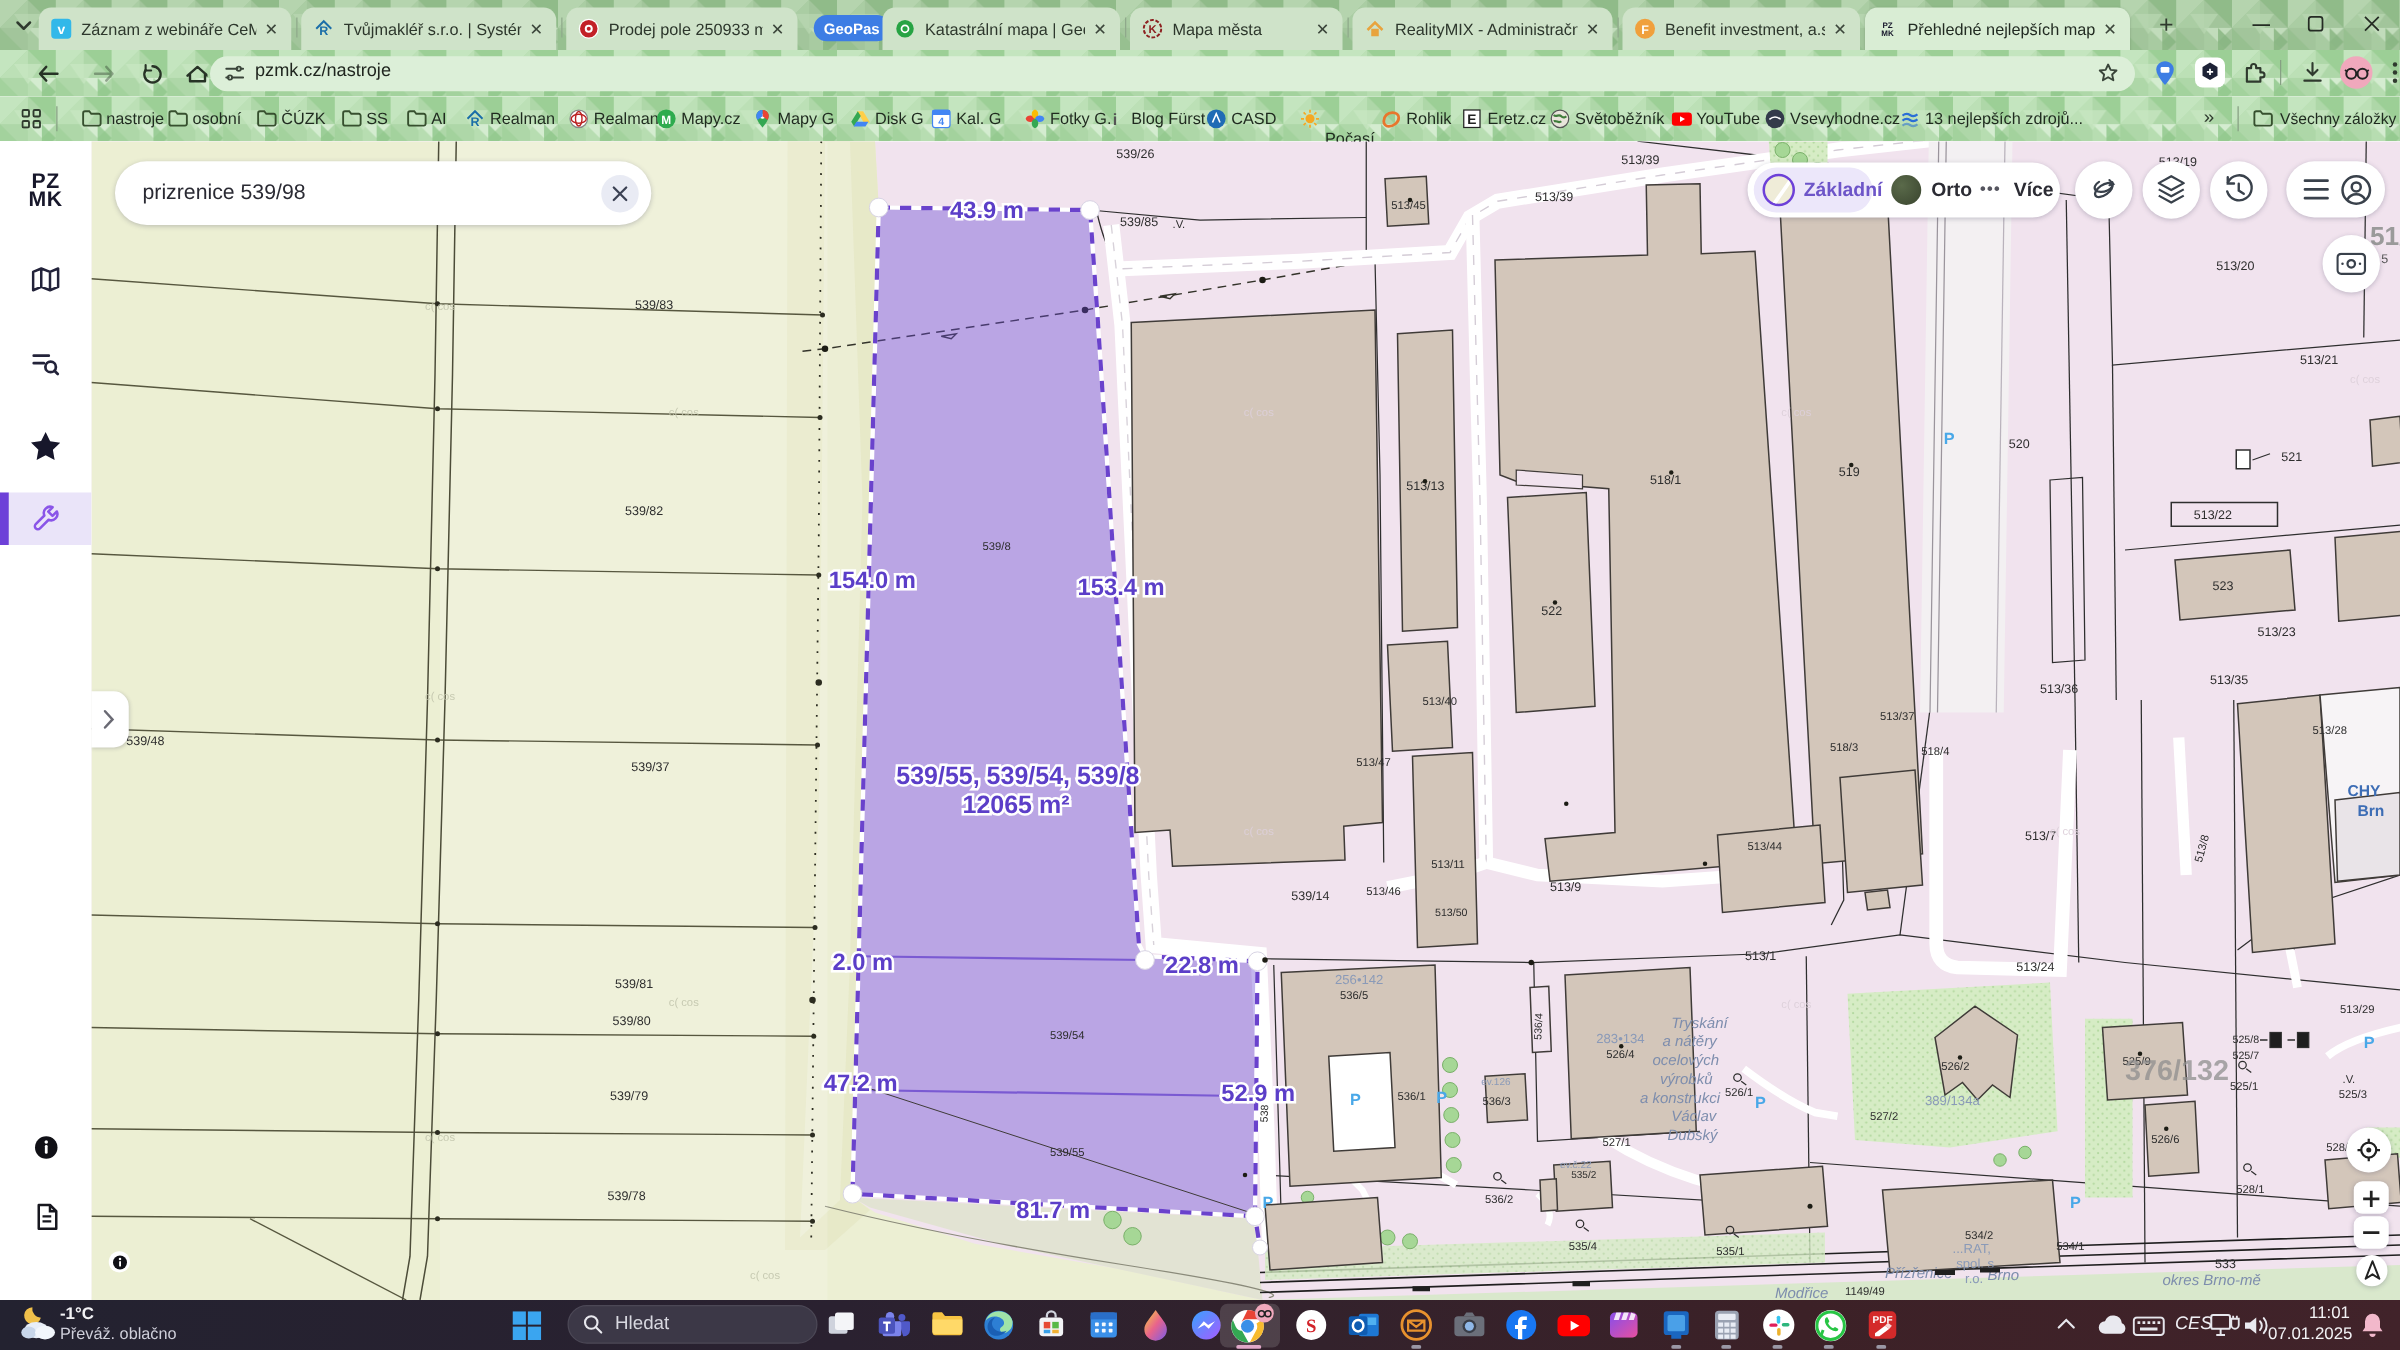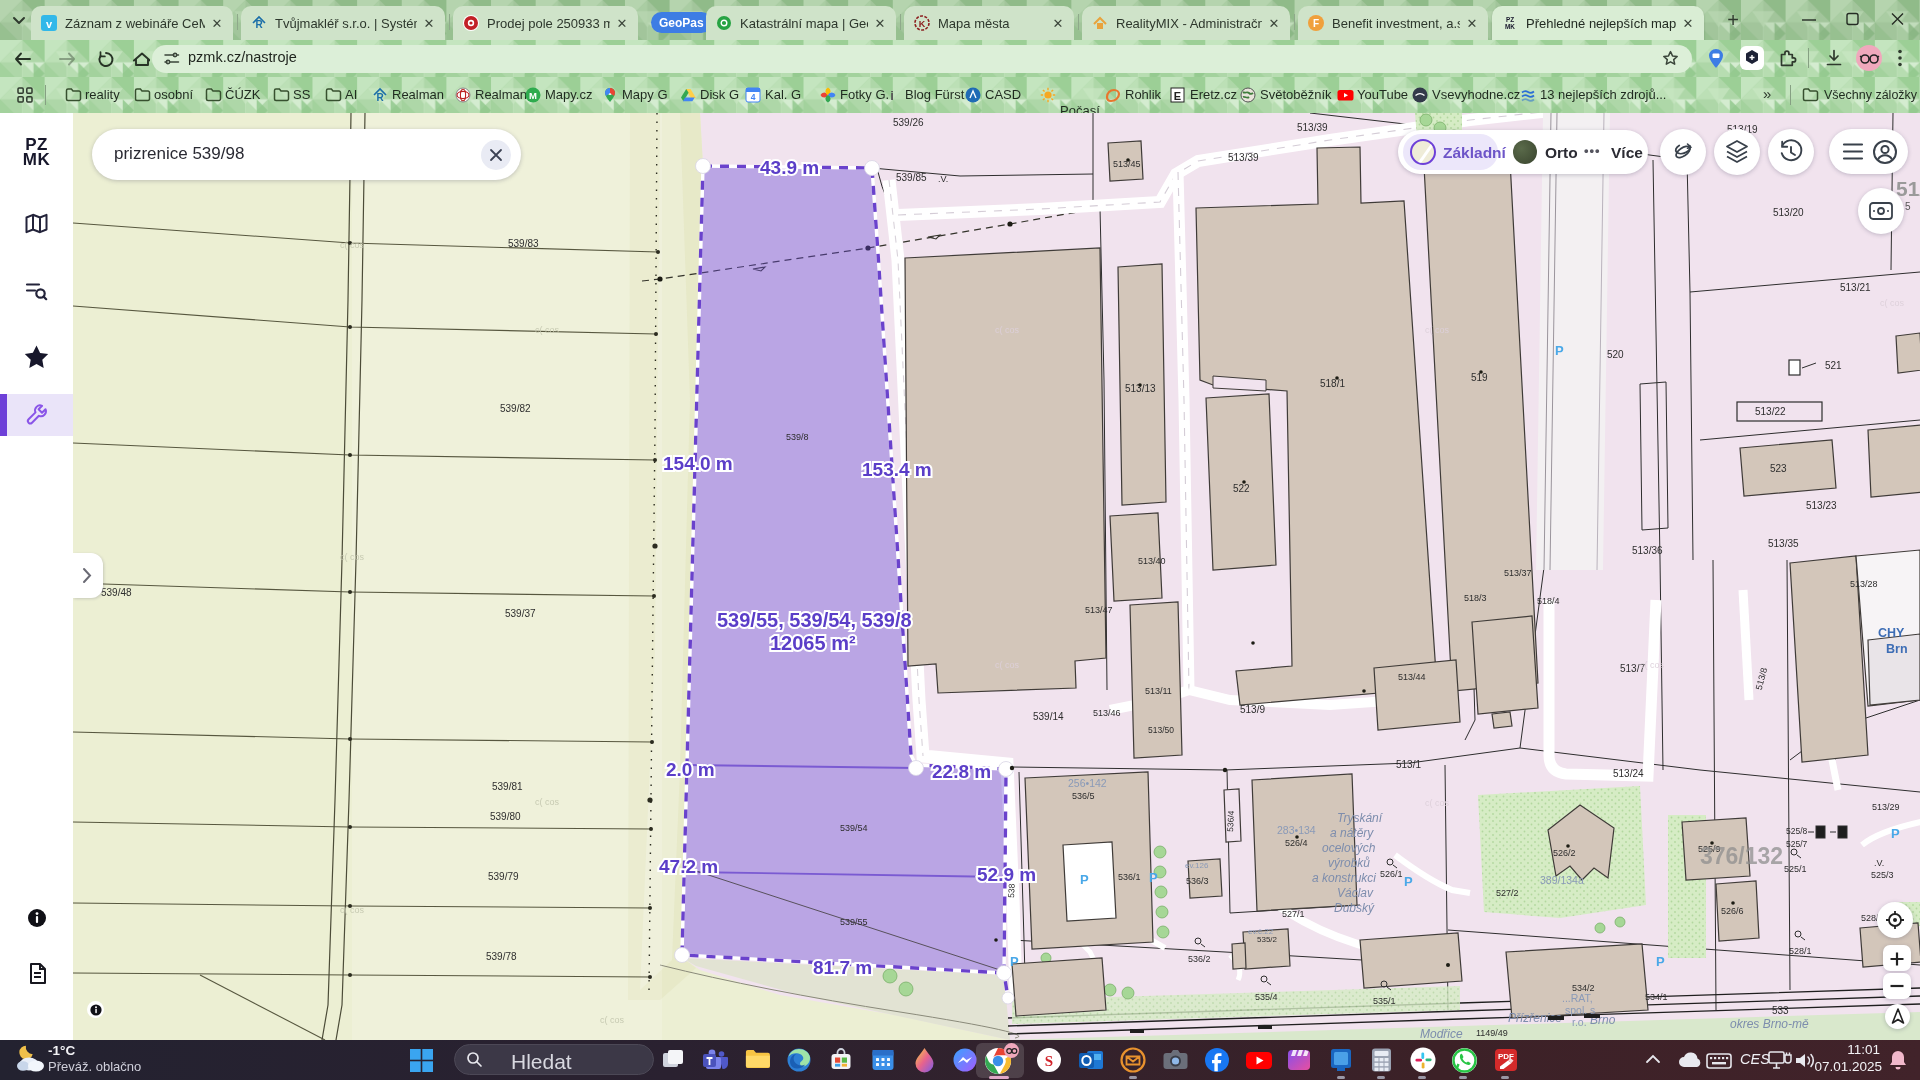--- a/index.html
+++ b/index.html
@@ -173,21 +173,21 @@
   <polygon points="0,36 36,36 36,0" fill="#bce0b6"></polygon>
   <polygon points="36,36 72,36 36,72" fill="#d4ecd0"></polygon>
   <polygon points="0,36 0,72 36,72" fill="#a3d29d"></polygon>
   <polygon points="36,36 36,72 72,72" fill="#b7ddb1"></polygon>
   <polygon points="18,18 54,18 36,44" fill="#c9e7c4" opacity=".7"></polygon>
   <polygon points="54,36 72,54 54,72" fill="#8fc789" opacity=".8"></polygon>
 </pattern>
         </defs>
         <rect width="1920" height="37" fill="url(#t1a)"></rect>
       </svg>
-  <div id="toolbar-items" style="position:absolute;left:0;top:0;width:1864px;height:37px;text-decoration:underline;">
+  <div id="toolbar-items" style="position:absolute;left:16px;top:0;width:1864px;height:37px;text-decoration:underline;">
     <svg class="abs" style="left:10px;top:7px" width="140" height="24" viewBox="0 0 140 24">
       <g stroke="#273326" stroke-width="1.9" fill="none" stroke-linecap="round" stroke-linejoin="round">
         <path d="M20 12 H6 M11 6.5 6 12l5 5.5"></path>
         <path d="M50 12 H64 M59 6.5 64 12l-5 5.5" opacity=".38"></path>
         <path d="M96 6a6.5 6.5 0 1 1-5.5 3"></path>
         <path d="M90.5 5v4.4h4.4" stroke-width="1.7"></path>
         <path d="M124 13.5 132 6.5l8 7 M126 12v6h12v-6"></path>
       </g>
     </svg>
 
@@ -261,21 +261,21 @@
             <rect x="1" y="1" width="5.2" height="5.2" rx="1"></rect>
             <rect x="9.8" y="1" width="5.2" height="5.2" rx="1"></rect>
             <rect x="1" y="9.8" width="5.2" height="5.2" rx="1"></rect>
             <rect x="9.8" y="9.8" width="5.2" height="5.2" rx="1"></rect>
           </g>
         </svg>
         <div class="abs" style="left:45px;top:8px;width:1px;height:20px;background:#86a083;"></div>
         <svg class="abs" style="left:65px;top:10px" width="17" height="15" viewBox="0 0 17 15">
           <path d="M1.5 3.5a1.5 1.5 0 0 1 1.5-1.5h3.4l1.6 2h6a1.5 1.5 0 0 1 1.5 1.5v6.5a1.5 1.5 0 0 1-1.5 1.5H3a1.5 1.5 0 0 1-1.5-1.5z" fill="none" stroke="#37502f" stroke-width="1.5"></path>
         </svg>
-        <div class="abs" style="left:85px;top:10px;white-space:nowrap">reality</div>
+        <div class="abs" style="left:85px;top:10px;white-space:nowrap">nastroje</div>
         <svg class="abs" style="left:134px;top:10px" width="17" height="15" viewBox="0 0 17 15">
           <path d="M1.5 3.5a1.5 1.5 0 0 1 1.5-1.5h3.4l1.6 2h6a1.5 1.5 0 0 1 1.5 1.5v6.5a1.5 1.5 0 0 1-1.5 1.5H3a1.5 1.5 0 0 1-1.5-1.5z" fill="none" stroke="#37502f" stroke-width="1.5"></path>
         </svg>
         <div class="abs" style="left:154px;top:10px;white-space:nowrap">osobní</div>
         <svg class="abs" style="left:205px;top:10px" width="17" height="15" viewBox="0 0 17 15">
           <path d="M1.5 3.5a1.5 1.5 0 0 1 1.5-1.5h3.4l1.6 2h6a1.5 1.5 0 0 1 1.5 1.5v6.5a1.5 1.5 0 0 1-1.5 1.5H3a1.5 1.5 0 0 1-1.5-1.5z" fill="none" stroke="#37502f" stroke-width="1.5"></path>
         </svg>
         <div class="abs" style="left:225px;top:10px;white-space:nowrap">ČÚZK</div>
         <svg class="abs" style="left:273px;top:10px" width="17" height="15" viewBox="0 0 17 15">
           <path d="M1.5 3.5a1.5 1.5 0 0 1 1.5-1.5h3.4l1.6 2h6a1.5 1.5 0 0 1 1.5 1.5v6.5a1.5 1.5 0 0 1-1.5 1.5H3a1.5 1.5 0 0 1-1.5-1.5z" fill="none" stroke="#37502f" stroke-width="1.5"></path>
@@ -986,21 +986,21 @@
         <rect x="12.3" y="0" width="10.7" height="10.7" fill="#3aa5f0"></rect>
         <rect x="0" y="12.3" width="10.7" height="10.7" fill="#3aa5f0"></rect>
         <rect x="12.3" y="12.3" width="10.7" height="10.7" fill="#3aa5f0"></rect>
       </svg>
 
   <div class="abs" style="left:454px;top:4px;width:200px;height:31px;border-radius:16px;background:#3c3847;border:1px solid #4c4856;"></div>
   <svg class="abs" style="left:466px;top:11px" width="17" height="17" viewBox="0 0 17 17">
         <circle cx="7" cy="7" r="5" fill="none" stroke="#e8e8ee" stroke-width="1.7"></circle>
         <path d="M11 11l4 4" stroke="#e8e8ee" stroke-width="1.7" stroke-linecap="round"></path>
       </svg>
-  <div class="abs" style="left:511px;top:10px;font-size:21px;color:#d8d8e0;">Hledat</div>
+  <div class="abs" style="left:492px;top:10px;font-size:15px;color:#d8d8e0;">Hledat</div>
   <div id="tbicons">
         <div class="abs" style="left:660px;top:7px;width:26px;height:26px;"><svg width="26" height="26" viewBox="0 0 26 26">
             <rect x="3" y="6" width="15" height="14" rx="2" fill="#cfd3dd"></rect>
             <rect x="8" y="3" width="15" height="14" rx="2" fill="#f4f5f8"></rect>
           </svg></div>
         <div class="abs" style="left:702px;top:7px;width:26px;height:26px;"><svg width="27" height="26" viewBox="0 0 27 26">
             <circle cx="10" cy="6" r="3.4" fill="#7b83eb"></circle>
             <circle cx="19.5" cy="7" r="2.8" fill="#5059c9"></circle>
             <path d="M17 10h8a1 1 0 0 1 1 1v6a5 5 0 0 1-5.5 5" fill="#5059c9"></path>
             <rect x="4" y="10" width="15" height="12" rx="2" fill="#7b83eb"></rect>

